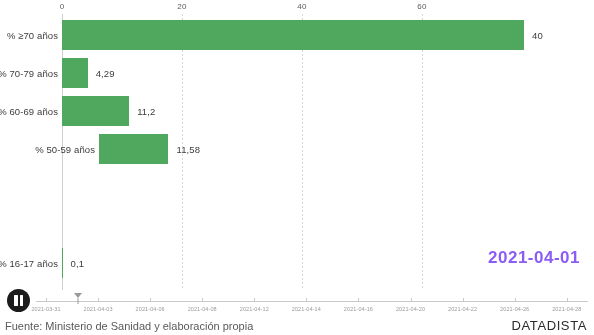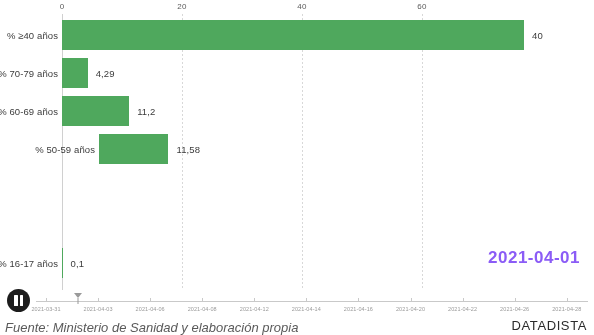--- a/index.html
+++ b/index.html
@@ -182,24 +182,23 @@
     position: absolute;
     left: 0;
     top: 318px;
     width: 594px;
     height: 17px;
   }
   .source {
     position: absolute;
     left: 5px;
     top: 2px;
-    font-size: 13px;
+    font-size: 11px;
     color: #5a5a5a;
     white-space: nowrap;
-    font-style: italic;
   }
   .brand {
     position: absolute;
     right: 7px;
     top: 0px;
     font-size: 13px;
     letter-spacing: .6px;
     color: #2b2b2b;
     white-space: nowrap;
   }
@@ -217,21 +216,21 @@
         <div class="axis-tick-label" style="left: 422px;">60</div>
       </div>
     <div id="gridlines">
         <div class="gridline zero" style="left: 62px;"></div>
         <div class="gridline" style="left: 182px;"></div>
         <div class="gridline" style="left: 302px;"></div>
         <div class="gridline" style="left: 422px;"></div>
       </div>
     <div class="bars" id="bars">
         <div class="bar-row" style="top: 0px;">
-          <div class="cat-label">% ≥40 años</div>
+          <div class="cat-label">% ≥70 años</div>
           <div class="bar" style="width: 462px; background: rgb(79, 168, 93);"></div>
           <div class="bar-value" style="left: 532px;">40</div>
         </div>
         <div class="bar-row" style="top: 38px;">
           <div class="cat-label">% 70-79 años</div>
           <div class="bar" style="width: 25.74px; background: rgb(79, 168, 93);"></div>
           <div class="bar-value" style="left: 95.74px;">4,29</div>
         </div>
         <div class="bar-row" style="top: 76px;">
           <div class="cat-label">% 60-69 años</div>

